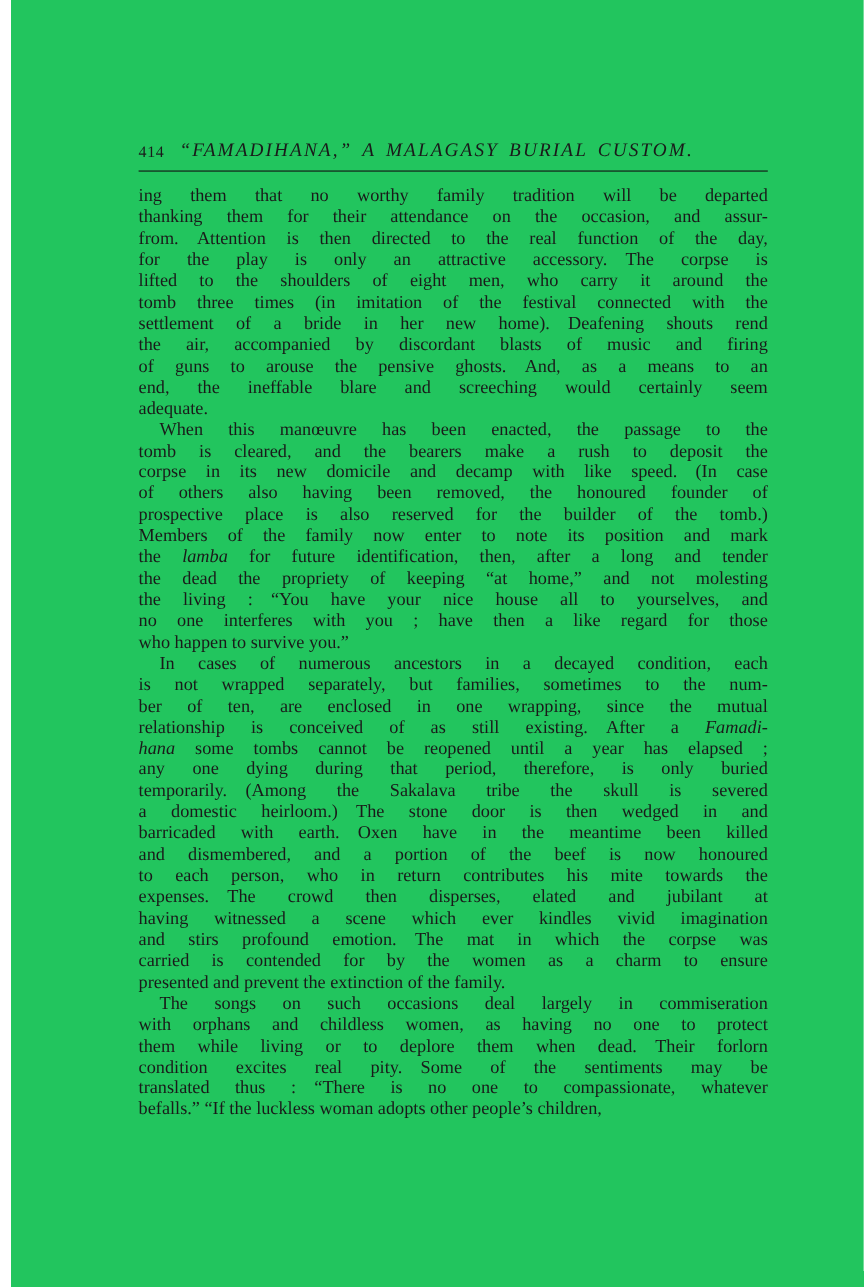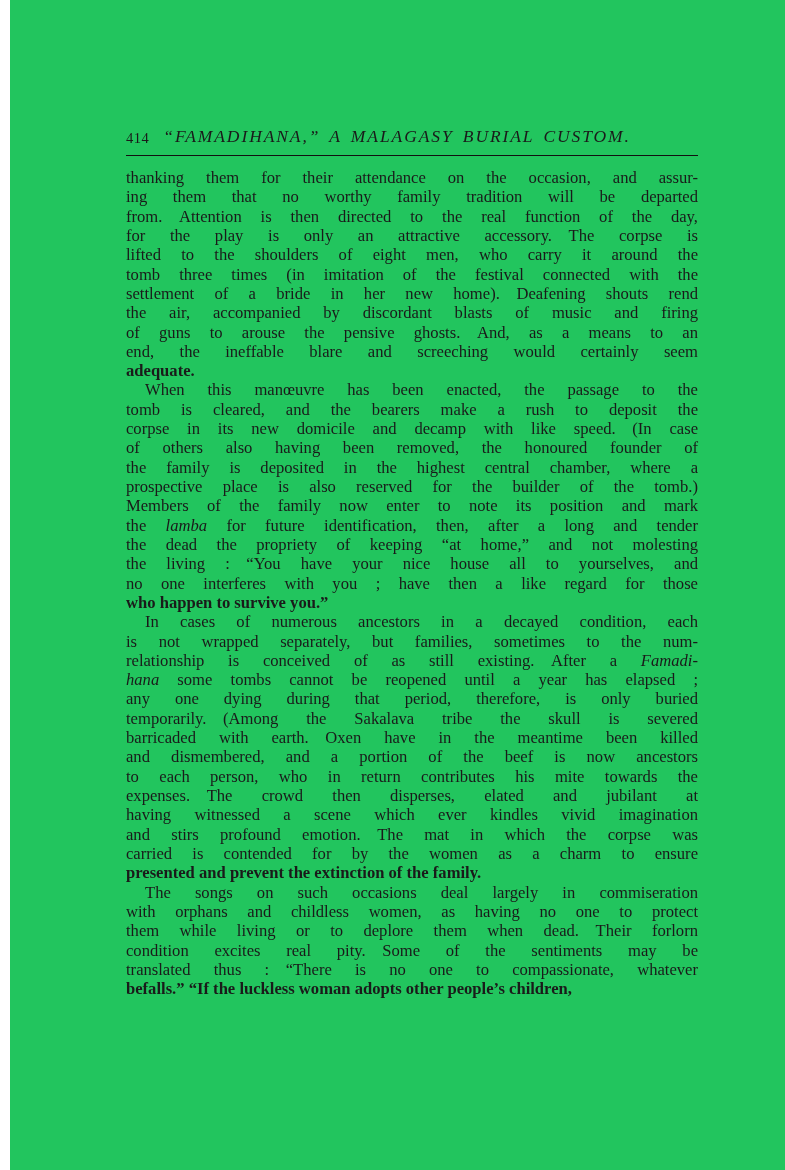--- a/index.html
+++ b/index.html
@@ -85,21 +85,20 @@
     width: 572px;
     text-align: justify;
     text-align-last: justify;
     white-space: normal;
     font-size: 16.6px;
   }
   
   .ln.flush > span.t {
     text-align-last: left;
     width: auto;
-    font-weight: bold;
   }
   .ln.indent > span.t {
     text-indent: 0;
   }
   .ln.indent {
     padding-left: 19px;
   }
   .ln.indent > span.t {
     width: 553px;
     font-family: Liberation Serif, serif;
@@ -113,55 +112,56 @@
 <div id="page">
 
   <div id="header">
     <span id="folio">414</span><span id="head-title">“FAMADIHANA,” A MALAGASY BURIAL CUSTOM.</span>
   </div>
 
   <div id="head-rule"></div>
 
   <div id="body-text">
       <div class="para">
+        <div class="ln"><span class="t">ing them that no worthy family tradition will be departed</span></div>
         <div class="ln"><span class="t">thanking them for their attendance on the occasion, and assur-</span></div>
-        <div class="ln"><span class="t">ing them that no worthy family tradition will be departed</span></div>
         <div class="ln"><span class="t">from. Attention is then directed to the real function of the day,</span></div>
         <div class="ln"><span class="t">for the play is only an attractive accessory. The corpse is</span></div>
         <div class="ln"><span class="t">lifted to the shoulders of eight men, who carry it around the</span></div>
         <div class="ln"><span class="t">tomb three times (in imitation of the festival connected with the</span></div>
         <div class="ln"><span class="t">settlement of a bride in her new home). Deafening shouts rend</span></div>
         <div class="ln"><span class="t">the air, accompanied by discordant blasts of music and firing</span></div>
         <div class="ln"><span class="t">of guns to arouse the pensive ghosts. And, as a means to an</span></div>
         <div class="ln"><span class="t">end, the ineffable blare and screeching would certainly seem</span></div>
         <div class="ln flush"><span class="t">adequate.</span></div>
       </div>
       <div class="para">
         <div class="ln indent"><span class="t">When this manœuvre has been enacted, the passage to the</span></div>
         <div class="ln"><span class="t">tomb is cleared, and the bearers make a rush to deposit the</span></div>
         <div class="ln"><span class="t">corpse in its new domicile and decamp with like speed. (In case</span></div>
         <div class="ln"><span class="t">of others also having been removed, the honoured founder of</span></div>
-        <div class="ln"><span class="t">the family is deposited in the highest central chamber, where a</span></div>
         <div class="ln"><span class="t">prospective place is also reserved for the builder of the tomb.)</span></div>
         <div class="ln"><span class="t">Members of the family now enter to note its position and mark</span></div>
         <div class="ln"><span class="t">the <i class="it">lamba</i> for future identification, then, after a long and tender</span></div>
         <div class="ln"><span class="t">the dead the propriety of keeping “at home,” and not molesting</span></div>
         <div class="ln"><span class="t">the living : “You have your nice house all to yourselves, and</span></div>
         <div class="ln"><span class="t">no one interferes with you ; have then a like regard for those</span></div>
         <div class="ln flush"><span class="t">who happen to survive you.”</span></div>
       </div>
       <div class="para">
         <div class="ln indent"><span class="t">In cases of numerous ancestors in a decayed condition, each</span></div>
         <div class="ln"><span class="t">is not wrapped separately, but families, sometimes to the num-</span></div>
+        <div class="ln"><span class="t">ber of ten, are enclosed in one wrapping, since the mutual</span></div>
         <div class="ln"><span class="t">relationship is conceived of as still existing. After a <i class="it">Famadi-</i></span></div>
         <div class="ln"><span class="t"><i class="it">hana</i> some tombs cannot be reopened until a year has elapsed ;</span></div>
         <div class="ln"><span class="t">any one dying during that period, therefore, is only buried</span></div>
         <div class="ln"><span class="t">temporarily. (Among the Sakalava tribe the skull is severed</span></div>
+        <div class="ln"><span class="t">a domestic heirloom.) The stone door is then wedged in and</span></div>
         <div class="ln"><span class="t">barricaded with earth. Oxen have in the meantime been killed</span></div>
-        <div class="ln"><span class="t">and dismembered, and a portion of the beef is now ancestors</span></div>
+        <div class="ln"><span class="t">and dismembered, and a portion of the beef is now honoured</span></div>
         <div class="ln"><span class="t">to each person, who in return contributes his mite towards the</span></div>
         <div class="ln"><span class="t">expenses. The crowd then disperses, elated and jubilant at</span></div>
         <div class="ln"><span class="t">having witnessed a scene which ever kindles vivid imagination</span></div>
         <div class="ln"><span class="t">and stirs profound emotion. The mat in which the corpse was</span></div>
         <div class="ln"><span class="t">carried is contended for by the women as a charm to ensure</span></div>
         <div class="ln flush"><span class="t">presented and prevent the extinction of the family.</span></div>
       </div>
       <div class="para">
         <div class="ln indent"><span class="t">The songs on such occasions deal largely in commiseration</span></div>
         <div class="ln"><span class="t">with orphans and childless women, as having no one to protect</span></div>

